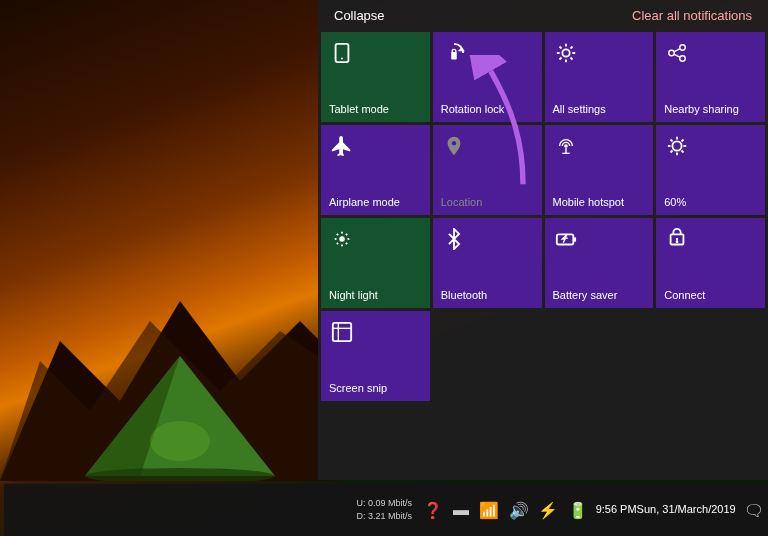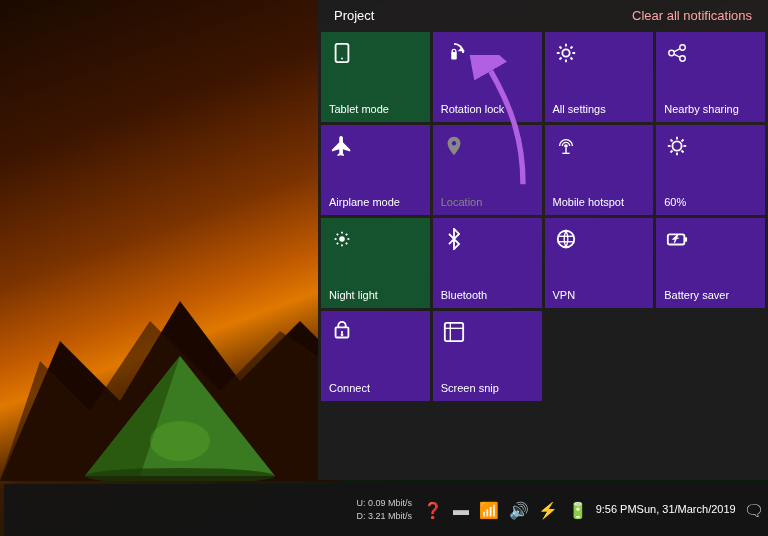--- a/index.html
+++ b/index.html
@@ -195,21 +195,21 @@
   <svg style="position:absolute;bottom:55px;left:80px;width:200px;height:130px;">
     <polygon points="100,5 5,125 195,125" fill="#3a7a20"></polygon>
     <polygon points="100,5 5,125 60,125" fill="#2a5a10"></polygon>
     <ellipse cx="100" cy="125" rx="95" ry="8" fill="#1a3a08" opacity="0.7"></ellipse>
 
     <ellipse cx="100" cy="90" rx="30" ry="20" fill="#6ab830" opacity="0.3"></ellipse>
   </svg>
 
   <div id="action-center">
     <div class="ac-header">
-      <span class="ac-collapse">Project</span>
+      <span class="ac-collapse">Collapse</span>
       <span class="ac-clear">Clear all notifications</span>
     </div>
 
     <div class="quick-actions">
     <div class="qa-tile active">
       <div class="qa-tile-icon"><svg viewBox="0 0 24 24" width="22" height="22" fill="white">
               <rect x="5" y="2" width="14" height="20" rx="2" fill="none" stroke="white" stroke-width="2"></rect>
               <circle cx="12" cy="18" r="1" fill="white"></circle>
             </svg></div>
       <div class="qa-tile-label">Tablet mode</div>
@@ -290,29 +290,20 @@
               <line x1="17.7" y1="6.3" x2="16.2" y2="7.8" stroke="white" stroke-width="2"></line>
               <line x1="7.8" y1="16.2" x2="6.3" y2="17.7" stroke="white" stroke-width="2"></line>
             </svg></div>
       <div class="qa-tile-label">Night light</div>
     </div>
         <div class="qa-tile">
       <div class="qa-tile-icon"><svg viewBox="0 0 24 24" width="22" height="22" fill="white">
               <polyline points="6.5 6.5 17.5 17.5 12 23 12 1 17.5 6.5 6.5 17.5" fill="none" stroke="white" stroke-width="2"></polyline>
             </svg></div>
       <div class="qa-tile-label">Bluetooth</div>
-    </div>
-        <div class="qa-tile">
-      <div class="qa-tile-icon"><svg viewBox="0 0 24 24" width="22" height="22" fill="white">
-              <circle cx="12" cy="12" r="9" fill="none" stroke="white" stroke-width="2"></circle>
-              <path d="M12 3 Q8 12 12 21 Q16 12 12 3Z" fill="none" stroke="white" stroke-width="1.5"></path>
-              <line x1="3" y1="9" x2="21" y2="9" stroke="white" stroke-width="1.5"></line>
-              <line x1="3" y1="15" x2="21" y2="15" stroke="white" stroke-width="1.5"></line>
-            </svg></div>
-      <div class="qa-tile-label">VPN</div>
     </div>
         <div class="qa-tile">
       <div class="qa-tile-icon"><svg viewBox="0 0 24 24" width="22" height="22" fill="white">
               <rect x="2" y="7" width="18" height="11" rx="2" fill="none" stroke="white" stroke-width="2"></rect>
               <rect x="20" y="10" width="3" height="5" rx="1" fill="white"></rect>
               <polyline points="9 16 11 12 8 12 13 7 11 11 14 11" fill="none" stroke="white" stroke-width="1.5"></polyline>
             </svg></div>
       <div class="qa-tile-label">Battery saver</div>
     </div>
         <div class="qa-tile">

